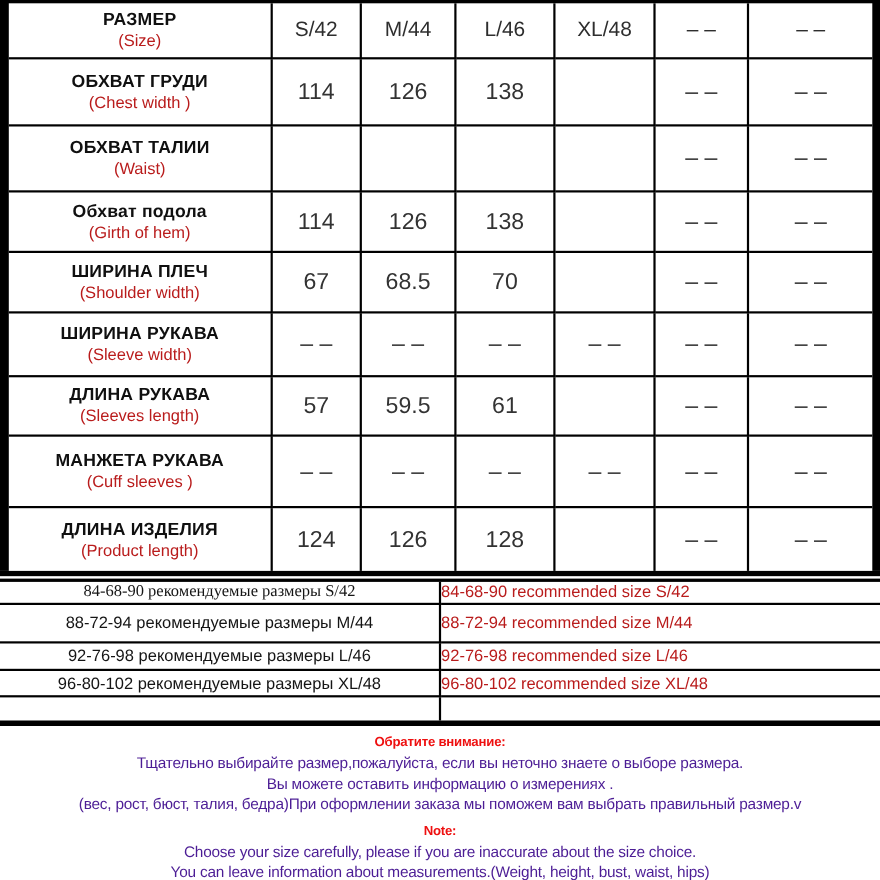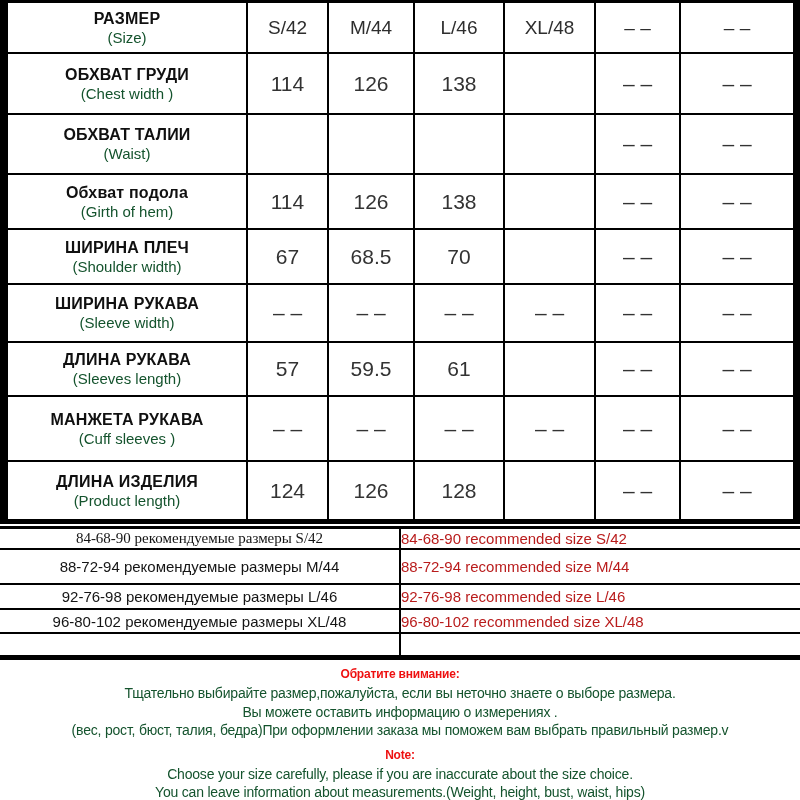--- a/index.html
+++ b/index.html
@@ -24,21 +24,21 @@
     vertical-align: middle;
     padding: 0;
     overflow: hidden;
   }
   table.size-table tr:first-child td { border-top: none; }
   table.size-table tr:last-child td { border-bottom: none; }
   table.size-table td:first-child { border-left: none; }
   table.size-table td:last-child { border-right: none; }
 
   .lbl-ru { font-weight: bold; font-size: 16px; line-height: 20px; color: #101010; letter-spacing: 0.2px; }
-  .lbl-en { font-size: 15px; line-height: 18px; color: #14532d; }
+  .lbl-en { font-size: 15px; line-height: 18px; color: #b91c1c; }
   td.val { font-size: 21px; color: #333; }
   td.hdr { font-size: 19px; color: #2e2e2e; }
 
   
   .band-a { height: 5px; background: #000; }
   .band-gap { height: 2px; background: #fff; }
   .band-b { height: 3px; background: #000; }
   .band-bottom { height: 5px; background: #000; }
 
   
@@ -65,21 +65,21 @@
   td.rec-en {
     text-align: left;
     padding-left: 28px;
     font-size: 15px;
     color: #b91c1c;
   }
 
   
   .notes { text-align: center; padding-top: 5px; letter-spacing: -0.2px; }
   .note-heading { font-size: 12px; line-height: 19px; font-weight: bold; }
-  .note-line { font-size: 14px; line-height: 18.5px; color: #14532d; }
+  .note-line { font-size: 14px; line-height: 18.5px; color: #4c1d95; }
   .note-heading.en-head { margin-top: 6px; }
 </style>
 </head>
 <body>
 
 <div class="page">
 
   <div class="size-frame">
     <table class="size-table">
       <colgroup>

